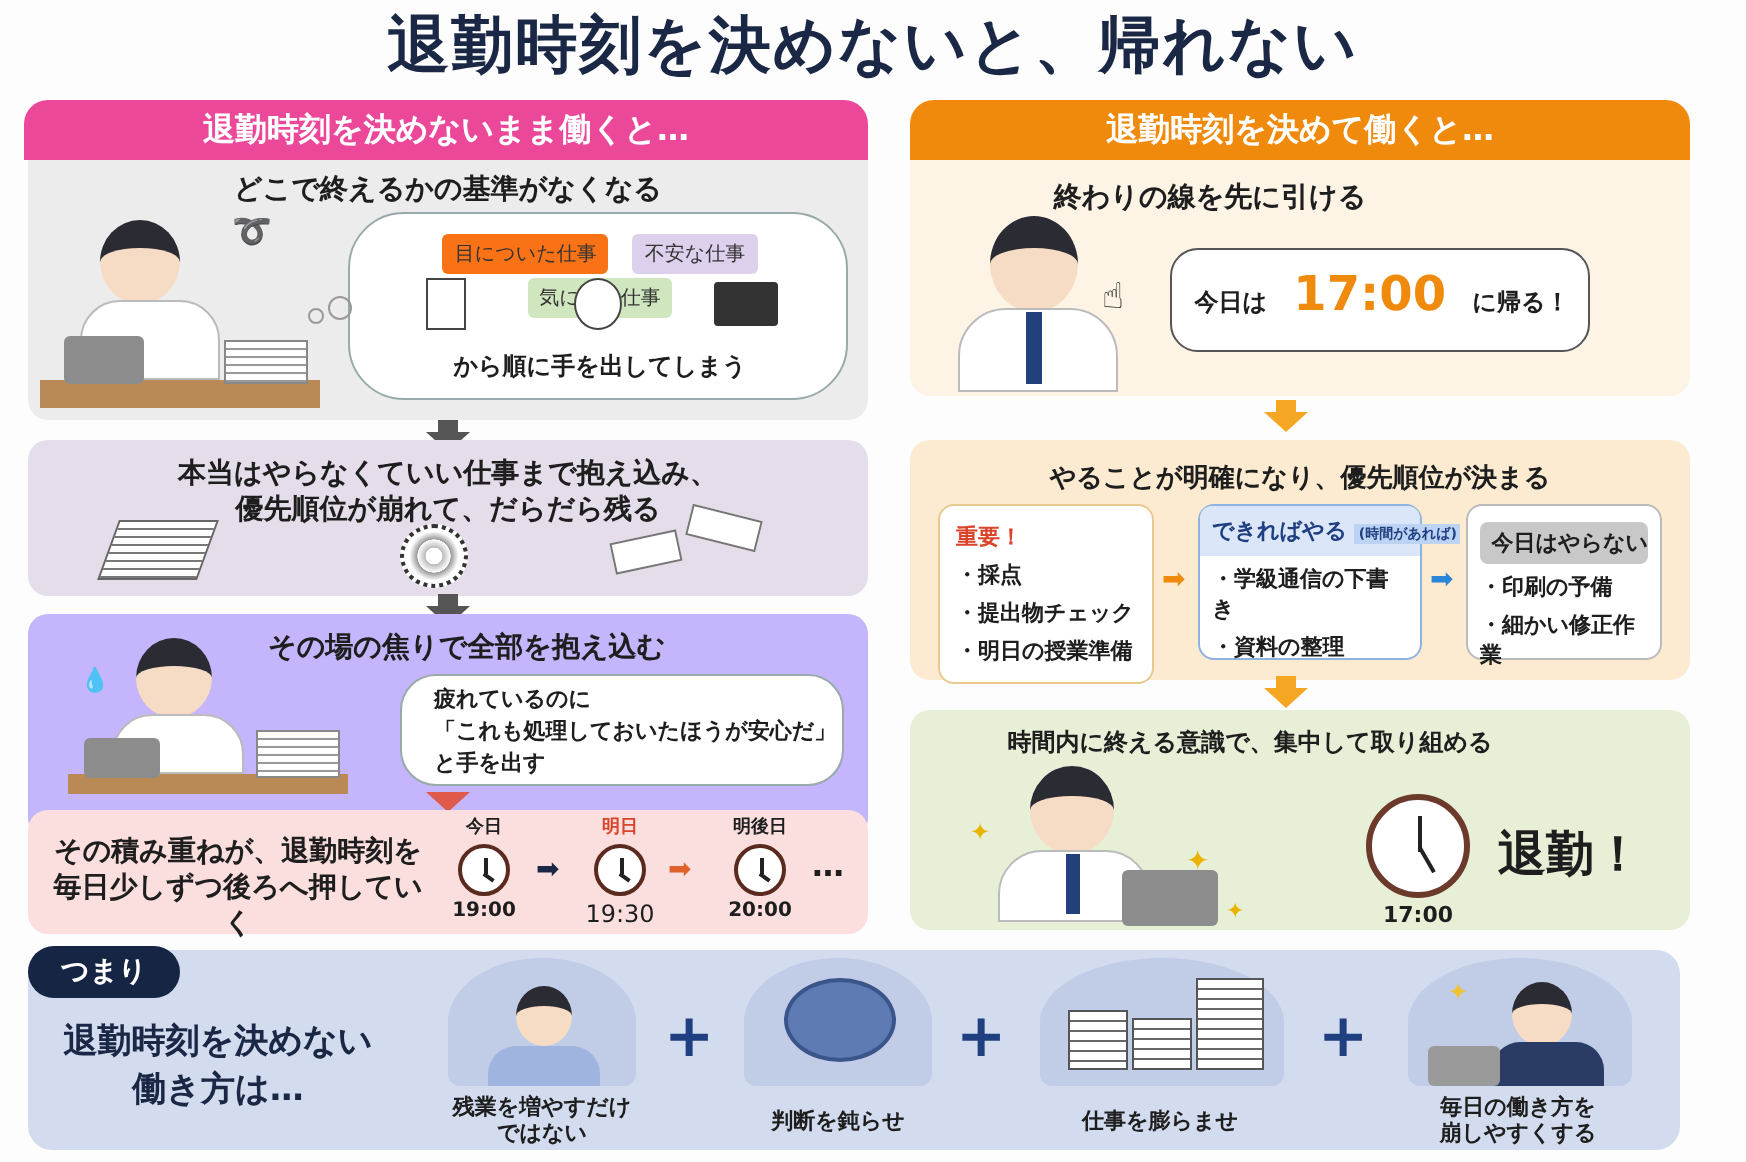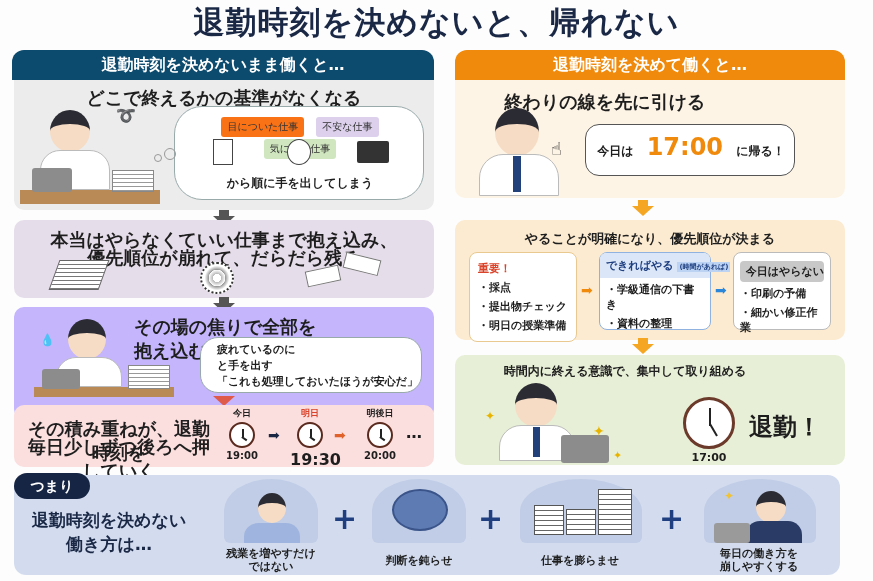--- a/index.html
+++ b/index.html
@@ -1,31 +1,31 @@
 <!DOCTYPE html>
 <html><head>
 <meta charset="utf-8">
 <style>
 *{box-sizing:border-box;margin:0;padding:0}
 html,body{width:873px;height:581px;overflow:hidden;background:#fdfdfd;font-family:"DejaVu Sans",sans-serif;color:#1e1e1e}
 .abs{position:absolute}
 #title{left:0;top:2px;width:873px;text-align:center;font-size:31px;font-weight:bold;color:#1a2846;letter-spacing:1px}
 .hdr{height:30px;border-radius:12px 12px 0 0;color:#fff;font-weight:bold;font-size:16px;text-align:center;line-height:30px}
-#lhdr{left:12px;top:50px;width:422px;background:#0c4a6e}
+#lhdr{left:12px;top:50px;width:422px;background:#ec4899}
 #rhdr{left:455px;top:50px;width:390px;background:#f08a0c}
 .panel{border-radius:10px}
 #l1{left:14px;top:80px;width:420px;height:130px;background:#ececec;border-radius:0 0 10px 10px}
 #l2{left:14px;top:220px;width:420px;height:78px;background:#e6ddea}
 #l3{left:14px;top:307px;width:420px;height:112px;background:#c4b5fd}
 #l4{left:14px;top:405px;width:420px;height:62px;background:#fbdede}
 #r1{left:455px;top:80px;width:390px;height:118px;background:#fdf4e6;border-radius:0 0 10px 10px}
 #r2{left:455px;top:220px;width:390px;height:120px;background:#fcebd0}
 #r3{left:455px;top:355px;width:390px;height:110px;background:#e7efd6}
 #bottom{left:14px;top:475px;width:826px;height:100px;background:#d3dcef;border-radius:12px}
-.center-text{font-weight:bold;font-size:18px;text-align:center}
+.center-text{font-weight:bold;font-size:14px;text-align:center}
 .arrow-down{width:0;height:0;border-left:11px solid transparent;border-right:11px solid transparent;border-top:10px solid #555}
 .stem{width:10px;height:6px;background:#555}
 .bubble{background:#fff;border:1.5px solid #9aa;border-radius:28px}
 .tag{display:inline-block;font-size:10px;padding:3px 6px;border-radius:3px;margin:0 6px;color:#333}
 .fig{border-radius:50%}
 .clock{width:26px;height:26px;border-radius:50%;border:2px solid #5a2a1e;background:#fff;position:relative}
 .clock::before{content:"";position:absolute;left:11px;top:5px;width:1.5px;height:8px;background:#222}
 .clock::after{content:"";position:absolute;left:11px;top:12px;width:6px;height:1.5px;background:#222;transform:rotate(35deg);transform-origin:left}
 .box{background:#fff;border-radius:8px;border:1.5px solid #e9c98f;font-size:11px;font-weight:bold}
 .box div{margin:4px 0}
@@ -87,43 +87,43 @@
     <div class="abs fig" style="left:34px;top:4px;width:38px;height:40px;background:#f6dcc4;border-top:14px solid #2b2b33"></div>
     <div class="abs" style="left:22px;top:42px;width:66px;height:30px;background:#fff;border:1px solid #bbb;border-radius:20px 20px 0 0"></div>
     <div class="abs" style="left:0;top:72px;width:140px;height:10px;background:#b98a55"></div>
     <div class="abs" style="left:8px;top:54px;width:38px;height:20px;background:#8c8c8c;border-radius:3px"></div>
     <div class="abs" style="left:94px;top:50px;width:42px;height:24px;background:repeating-linear-gradient(#fff 0 3px,#999 3px 4px);border:1px solid #888"></div>
     <div class="abs" style="left:6px;top:18px;font-size:12px;color:#3d5a9a">💧</div>
   </div>
   <div class="abs bubble" style="left:186px;top:30px;width:222px;height:56px;border-radius:18px">
     <div class="abs" style="left:16px;top:4px;font-size:11px;font-weight:bold;line-height:16px">
       <div>疲れているのに</div>
+      <div>「これも処理しておいたほうが安心だ」</div>
       <div>と手を出す</div>
-      <div>「これも処理しておいたほうが安心だ」</div>
     </div>
   </div>
 </div>
 
 <div class="abs" style="left:213px;top:396px">
     <div class="arrow-down" style="border-top-color:#e05a4a"></div>
   </div>
 
 <div id="l4" class="abs panel">
   <div class="abs center-text" style="left:10px;top:12px;width:190px">その積み重ねが、退勤時刻を</div>
   <div class="abs center-text" style="left:10px;top:30px;width:190px">毎日少しずつ後ろへ押していく</div>
   <div class="abs" style="left:208px;top:2px;width:40px;text-align:center">
     <div style="font-size:9px;font-weight:bold">今日</div>
     <div class="clock" style="margin:2px auto"></div>
     <div style="font-size:10px;font-weight:bold">19:00</div>
   </div>
   <div class="abs" style="left:254px;top:22px;font-size:14px;color:#1a2846">➡</div>
   <div class="abs" style="left:276px;top:2px;width:40px;text-align:center">
     <div style="font-size:9px;font-weight:bold;color:#d9442a">明日</div>
     <div class="clock" style="margin:2px auto"></div>
-    <div style="font-size:16px;font-weight:bold">19:30</div>
+    <div style="font-size:12px;font-weight:normal">19:30</div>
   </div>
   <div class="abs" style="left:320px;top:22px;font-size:14px;color:#e0622a">➡</div>
   <div class="abs" style="left:344px;top:2px;width:44px;text-align:center">
     <div style="font-size:9px;font-weight:bold">明後日</div>
     <div class="clock" style="margin:2px auto"></div>
     <div style="font-size:10px;font-weight:bold">20:00</div>
   </div>
   <div class="abs" style="left:392px;top:18px;font-size:16px;font-weight:bold">…</div>
 </div>
 

